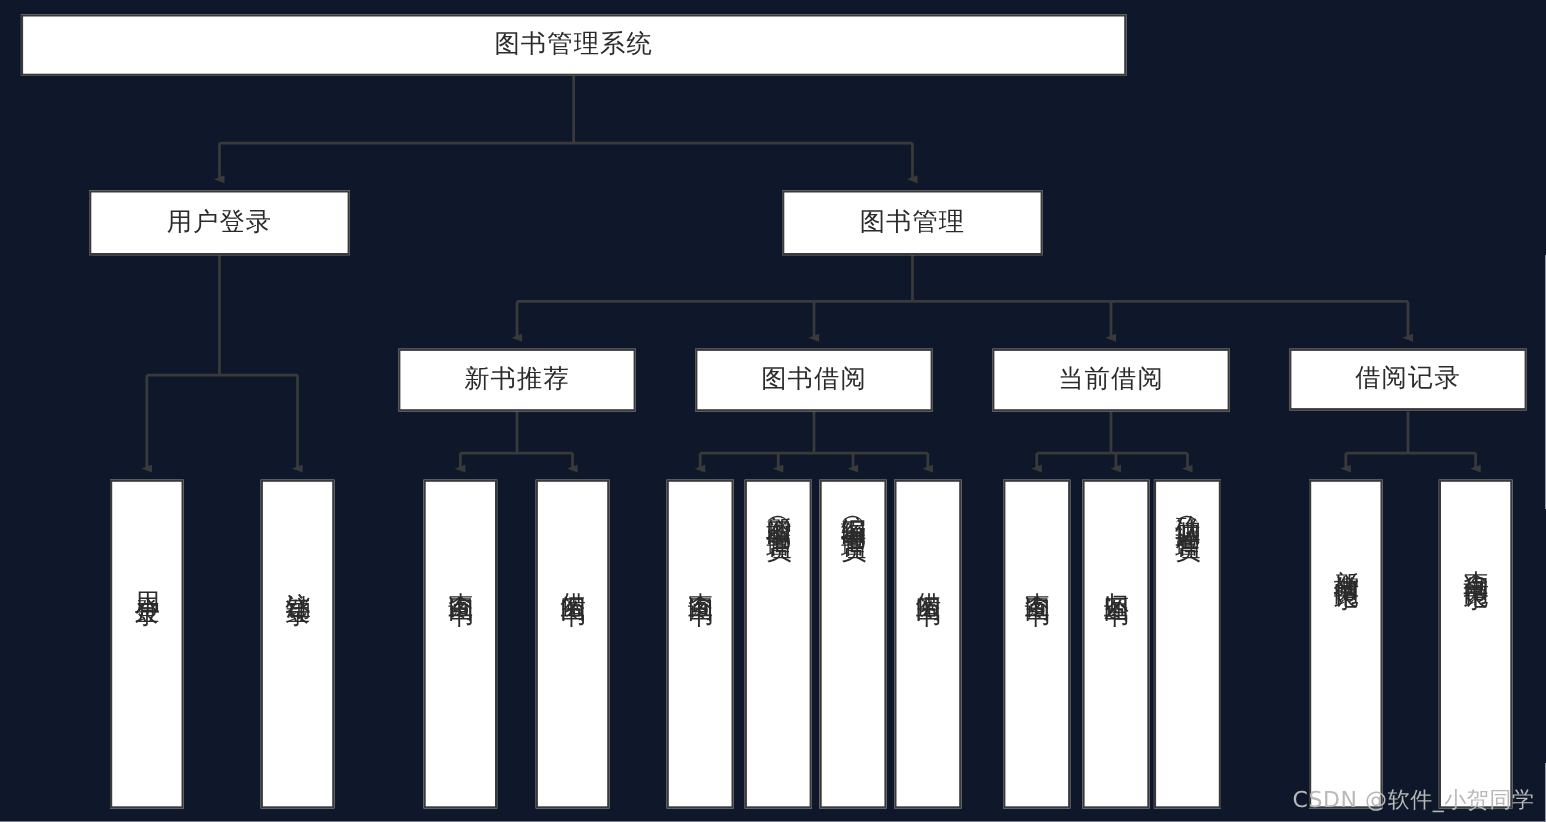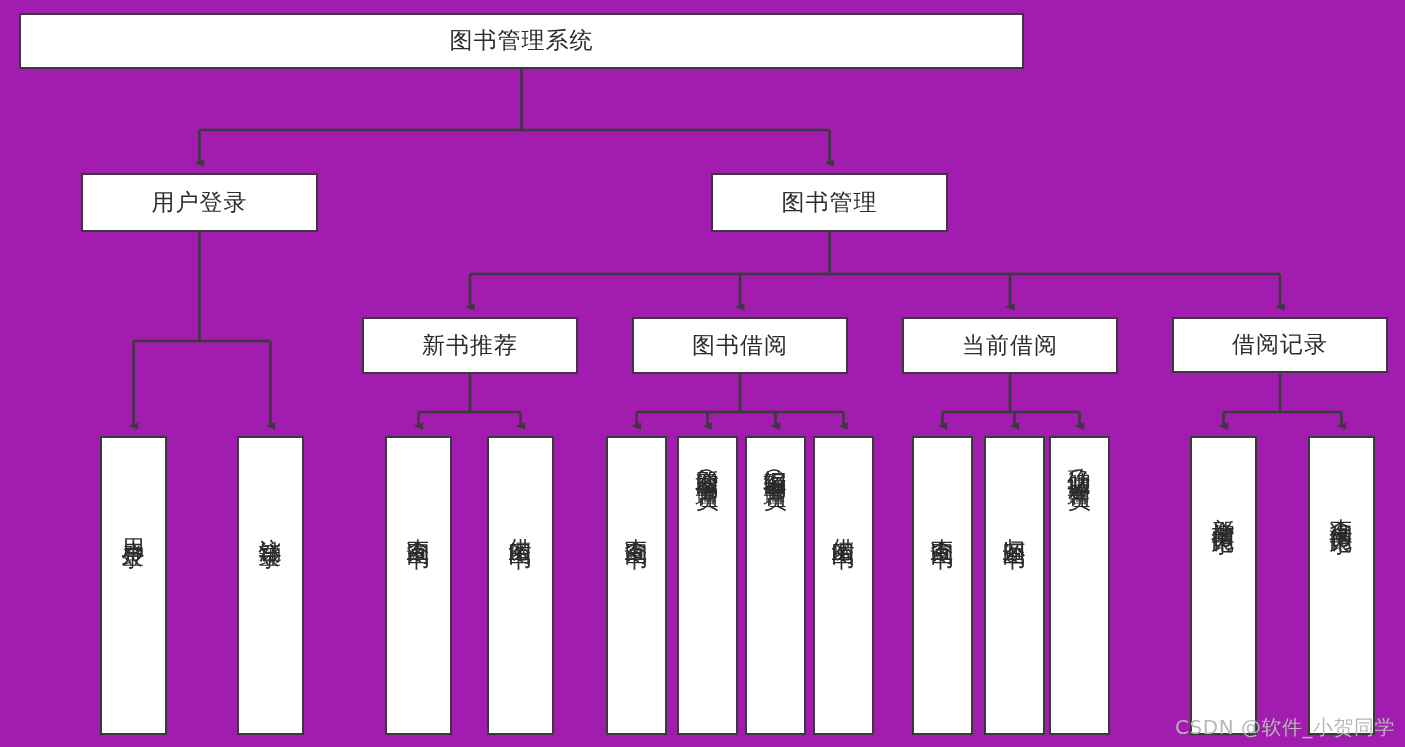--- a/index.html
+++ b/index.html
@@ -7,21 +7,21 @@
     padding: 0;
     background: #ffffff;
   }
   body {
     font-family: "DejaVu Sans", "Liberation Sans", sans-serif;
   }
   #canvas {
     position: relative;
     width: 1405px;
     height: 747px;
-    background: #a21caf;
+    background: #0f172a;
     overflow: hidden;
   }
   svg#wires {
     position: absolute;
     left: 0;
     top: 0;
     width: 1405px;
     height: 747px;
     pointer-events: none;
   }

